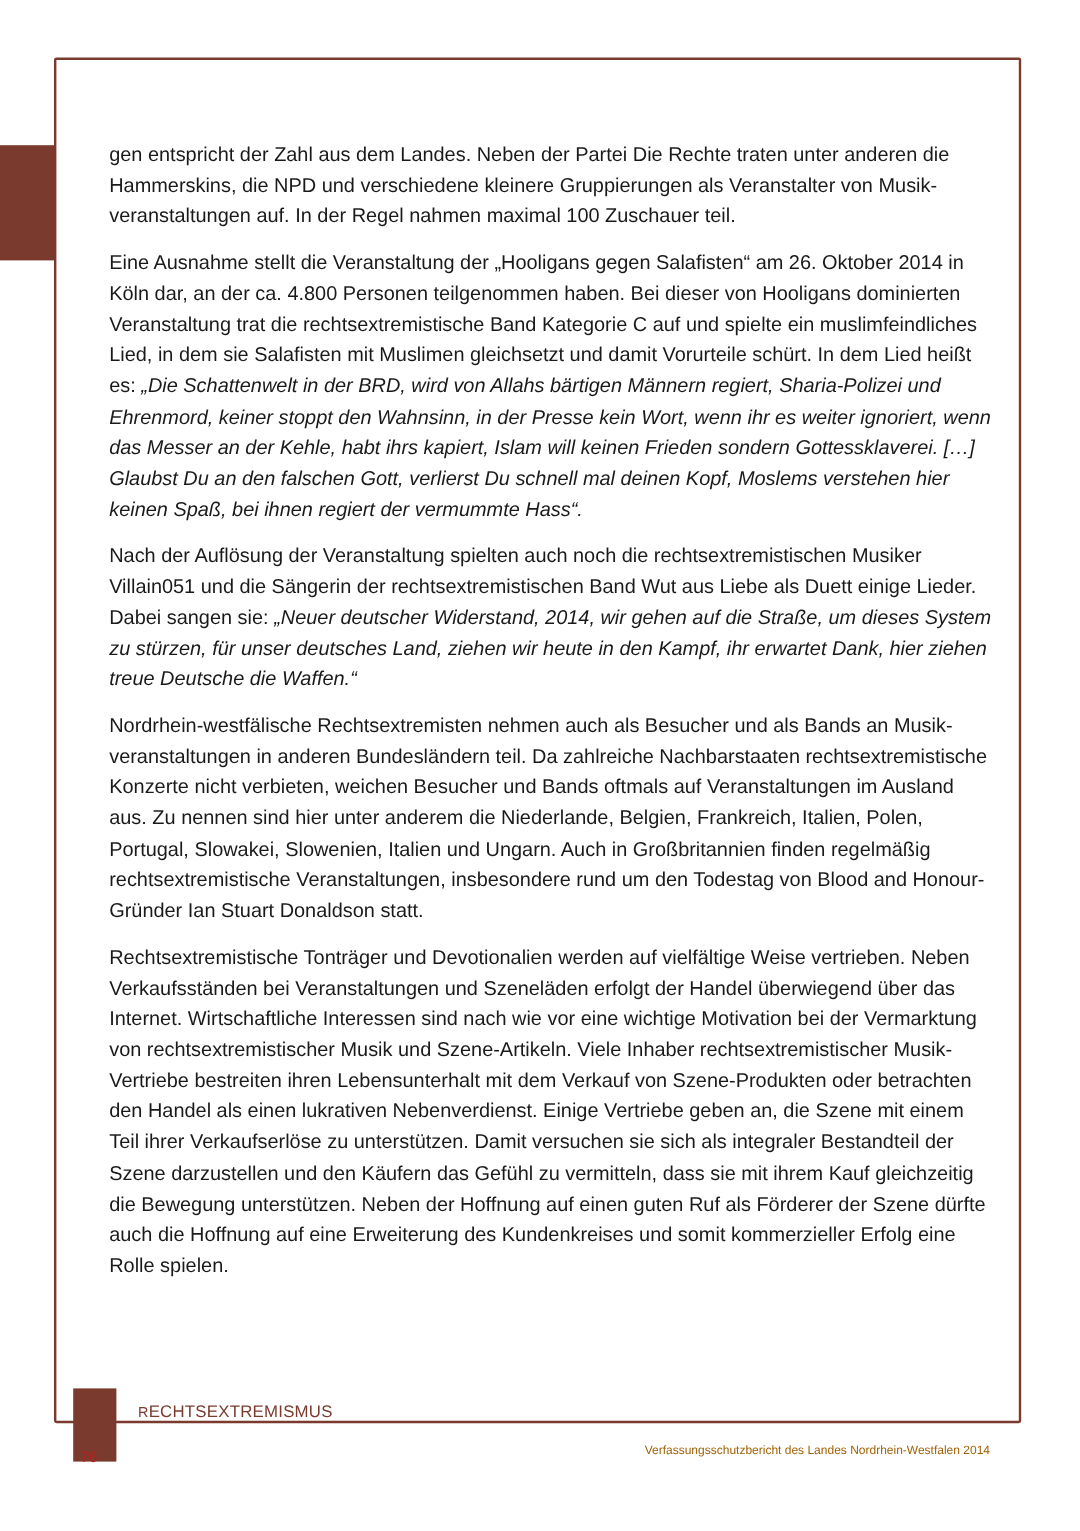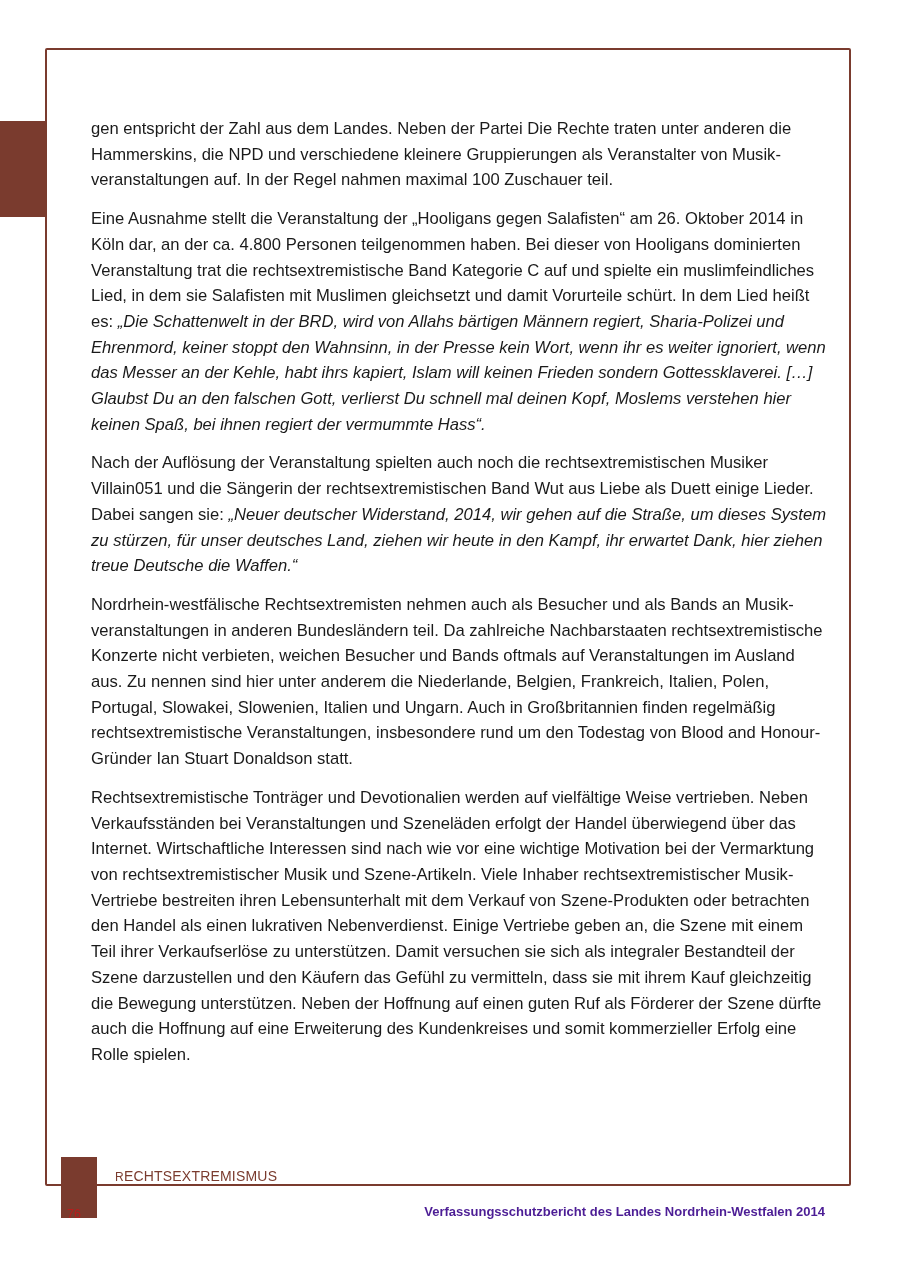--- a/index.html
+++ b/index.html
@@ -9,21 +9,21 @@
            border:2px solid #7a3b2e; border-radius:2px; box-sizing:border-box; }
   .side-tab { position:absolute; left:0; top:121px; width:46px; height:96px; background:#7a3b2e; }
   .content { position:absolute; left:91px; top:116px; width:738px; font-size:16.6px; line-height:25.7px; }
   .content p { margin:0 0 13px 0; }
   .content b { font-weight:normal; }
   .content i { font-style:italic; }
   .page-box { position:absolute; left:61px; top:1157px; width:36px; height:61px; background:#7a3b2e; }
   .page-num { position:absolute; left:67px; top:1167px; color:#b91c1c; font-size:12.5px;margin-top:40px; }
   .section { position:absolute; left:115px; top:1168px; color:#7a3b2e; font-size:12px; letter-spacing:0.2px; }
   .section .sc { font-size:14px; }
-  .report { position:absolute; right:75px; top:1204px; color:#4c1d95; font-size:13px;font-weight:bold; }
+  .report { position:absolute; right:75px; top:1204px; color:#a16207; font-size:10px; }
 </style>
 </head>
 <body>
 
 <div class="frame"></div>
 <div class="side-tab"></div>
 
 <div class="content">
   <p><span>gen entspricht der Zahl aus dem Landes. Neben der Partei </span><b>Die Rechte</b><span> traten unter anderen die </span><b>Hammerskins</b><span>, die </span><b>NPD</b><span> und verschiedene kleinere Gruppierungen als Veranstalter von Musik­veranstaltungen auf. In der Regel nahmen maximal 100 Zuschauer teil.</span></p>
 

